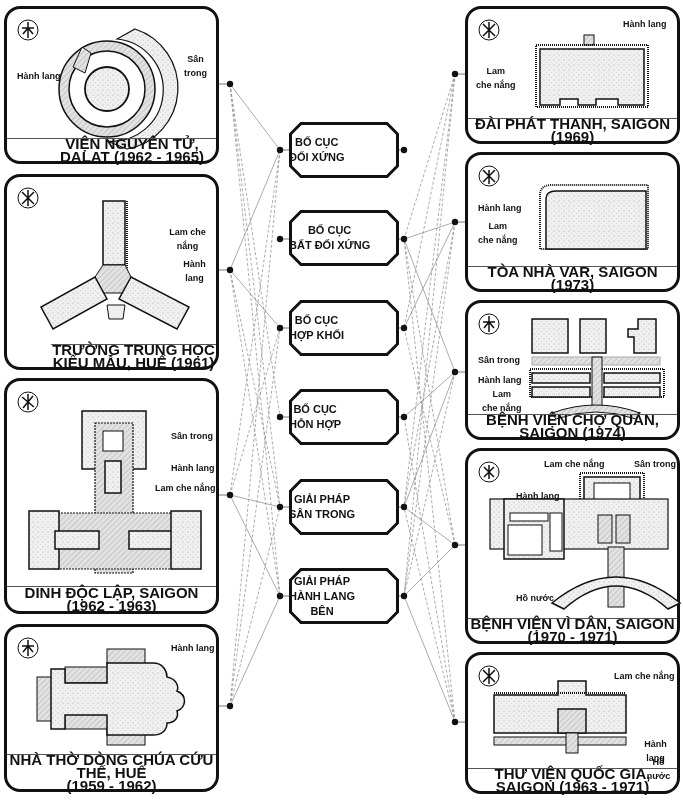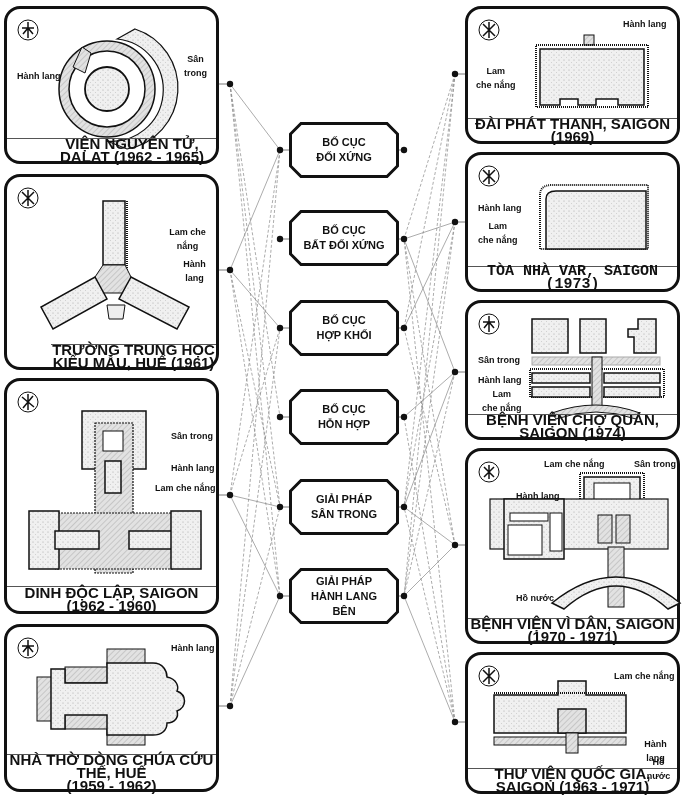--- a/index.html
+++ b/index.html
@@ -6,21 +6,21 @@
     body { width: 683px; height: 800px; position: relative; overflow: hidden;
            font-family: "Liberation Sans", "DejaVu Sans", sans-serif; color: #111; }
     #links { position: absolute; left: 0; top: 0; width: 683px; height: 800px; pointer-events: none; }
     .card { position: absolute; box-sizing: border-box; border: 3px solid #111; border-radius: 16px; background: #fff; }
     .card .caption { position: absolute; left: 0; right: 0; bottom: 0; border-top: 1px solid #555;
                      font-weight: bold; font-size: 15px; text-align: center; display: flex;
                      align-items: center; justify-content: center; line-height: 13px; white-space: pre-line; }
     .card svg.plan { position: absolute; left: 0; top: 0; }
     .compass { position: absolute; left: 10px; top: 10px; width: 22px; height: 22px; }
     .lbl { position: absolute; font-size: 9px; font-weight: bold; white-space: pre-line; line-height: 14px; text-align: center; }
-    .hub { position: absolute; width: 110px; box-sizing: border-box; display: flex; align-items: center; justify-content: center;
+    .hub { position: absolute; width: 110px; box-sizing: border-box; display: flex; align-items: center; 
            font-weight: bold; font-size: 11px; line-height: 15px; text-align: center; white-space: pre-line; }
     .hub svg { position: absolute; left: 0; top: 0; }
     .hub span { position: relative; }
   </style>
 </head>
 <body>
 
 <svg id="links" width="683" height="800">
     <line x1="230" y1="84" x2="280" y2="150" stroke="#888888" stroke-width="0.7"></line>
     <line x1="230" y1="84" x2="280" y2="507" stroke="#888888" stroke-width="0.7" stroke-dasharray="3,2"></line>
@@ -160,21 +160,21 @@
     <rect x="122" y="150" width="44" height="18" fill="url(#stip)" stroke="#111" stroke-width="1.5"></rect>
     <rect x="164" y="130" width="30" height="58" fill="url(#stip)" stroke="#111" stroke-width="1.5"></rect>
   </svg>
   <div class="compass"><svg width="22" height="22">
         <circle cx="11" cy="11" r="10" fill="none" stroke="#111"></circle>
         <path d="M5,6 L17,16 M16,5 L6,17 M11,3 L11,19" stroke="#111" stroke-width="1.5"></path>
       </svg></div>
   <div class="lbl" style="left:164px;top:48px;">Sân trong</div>
   <div class="lbl" style="left:164px;top:80px;">Hành lang</div>
   <div class="lbl" style="left:148px;top:100px;">Lam che nắng</div>
-  <div class="caption" style="height:24px;">DINH ĐỘC LẬP, SAIGON (1962 - 1960)</div>
+  <div class="caption" style="height:24px;">DINH ĐỘC LẬP, SAIGON (1962 - 1963)</div>
 </div>
 
 <div class="card" style="left:4px;top:624px;width:215px;height:168px;">
   <svg class="plan" width="215" height="168">
     <rect x="100" y="22" width="38" height="16" fill="url(#hatch)" stroke="#111"></rect>
     <rect x="100" y="102" width="38" height="16" fill="url(#hatch)" stroke="#111"></rect>
     <rect x="30" y="50" width="16" height="44" fill="url(#hatch)" stroke="#111"></rect>
     <rect x="58" y="40" width="44" height="16" fill="url(#hatch)" stroke="#111"></rect>
     <rect x="58" y="86" width="44" height="16" fill="url(#hatch)" stroke="#111"></rect>
     <path d="M44,42 L58,42 L58,56 L100,56 L100,36 L146,36 C156,36 160,44 160,50 C170,52 172,60 170,64 C180,68 180,80 170,84 C172,90 168,96 160,96 C160,104 154,108 146,108 L100,108 L100,88 L58,88 L58,102 L44,102 Z" fill="url(#stip)" stroke="#111" stroke-width="1.5"></path>
@@ -209,21 +209,21 @@
     <path d="M72,94 L72,40 Q72,30 84,30 L180,30 L180,94 Z" fill="none" stroke="#111" stroke-width="2" stroke-dasharray="1,1"></path>
     <path d="M78,94 L78,44 Q78,36 88,36 L178,36 L178,94 Z" fill="url(#stip)" stroke="#111" stroke-width="1.5"></path>
   </svg>
   <div class="compass"><svg width="22" height="22">
         <circle cx="11" cy="11" r="10" fill="none" stroke="#111"></circle>
         <path d="M5,5 L17,17 M17,5 L5,17 M11,5 L11,19" stroke="#111" stroke-width="1.5"></path>
       </svg></div>
   <div class="lbl" style="left:10px;top:46px;">Hành lang</div>
   <div class="lbl" style="left:10px;top:64px;">Lam
 che nắng</div>
-  <div class="caption" style="height:22px;font-family:Liberation Mono, monospace;">TÒA NHÀ VAR, SAIGON (1973)</div>
+  <div class="caption" style="height:22px;">TÒA NHÀ VAR, SAIGON (1973)</div>
 </div>
 
 <div class="card" style="left:465px;top:300px;width:215px;height:140px;">
   <svg class="plan" width="215" height="140">
     <rect x="64" y="16" width="36" height="34" fill="url(#stip)" stroke="#111" stroke-width="1.5"></rect>
     <rect x="112" y="16" width="26" height="34" fill="url(#stip)" stroke="#111" stroke-width="1.5"></rect>
     <path d="M170,16 L188,16 L188,50 L166,50 L166,34 L160,34 L160,26 L170,26 Z" fill="url(#stip)" stroke="#111" stroke-width="1.5"></path>
     <rect x="64" y="54" width="128" height="8" fill="url(#hatch)" stroke="#aaa"></rect>
     <rect x="62" y="66" width="134" height="28" fill="none" stroke="#111" stroke-width="2" stroke-dasharray="1,1"></rect>
     <rect x="64" y="70" width="58" height="10" fill="url(#stip)" stroke="#111" stroke-width="1.5"></rect>

